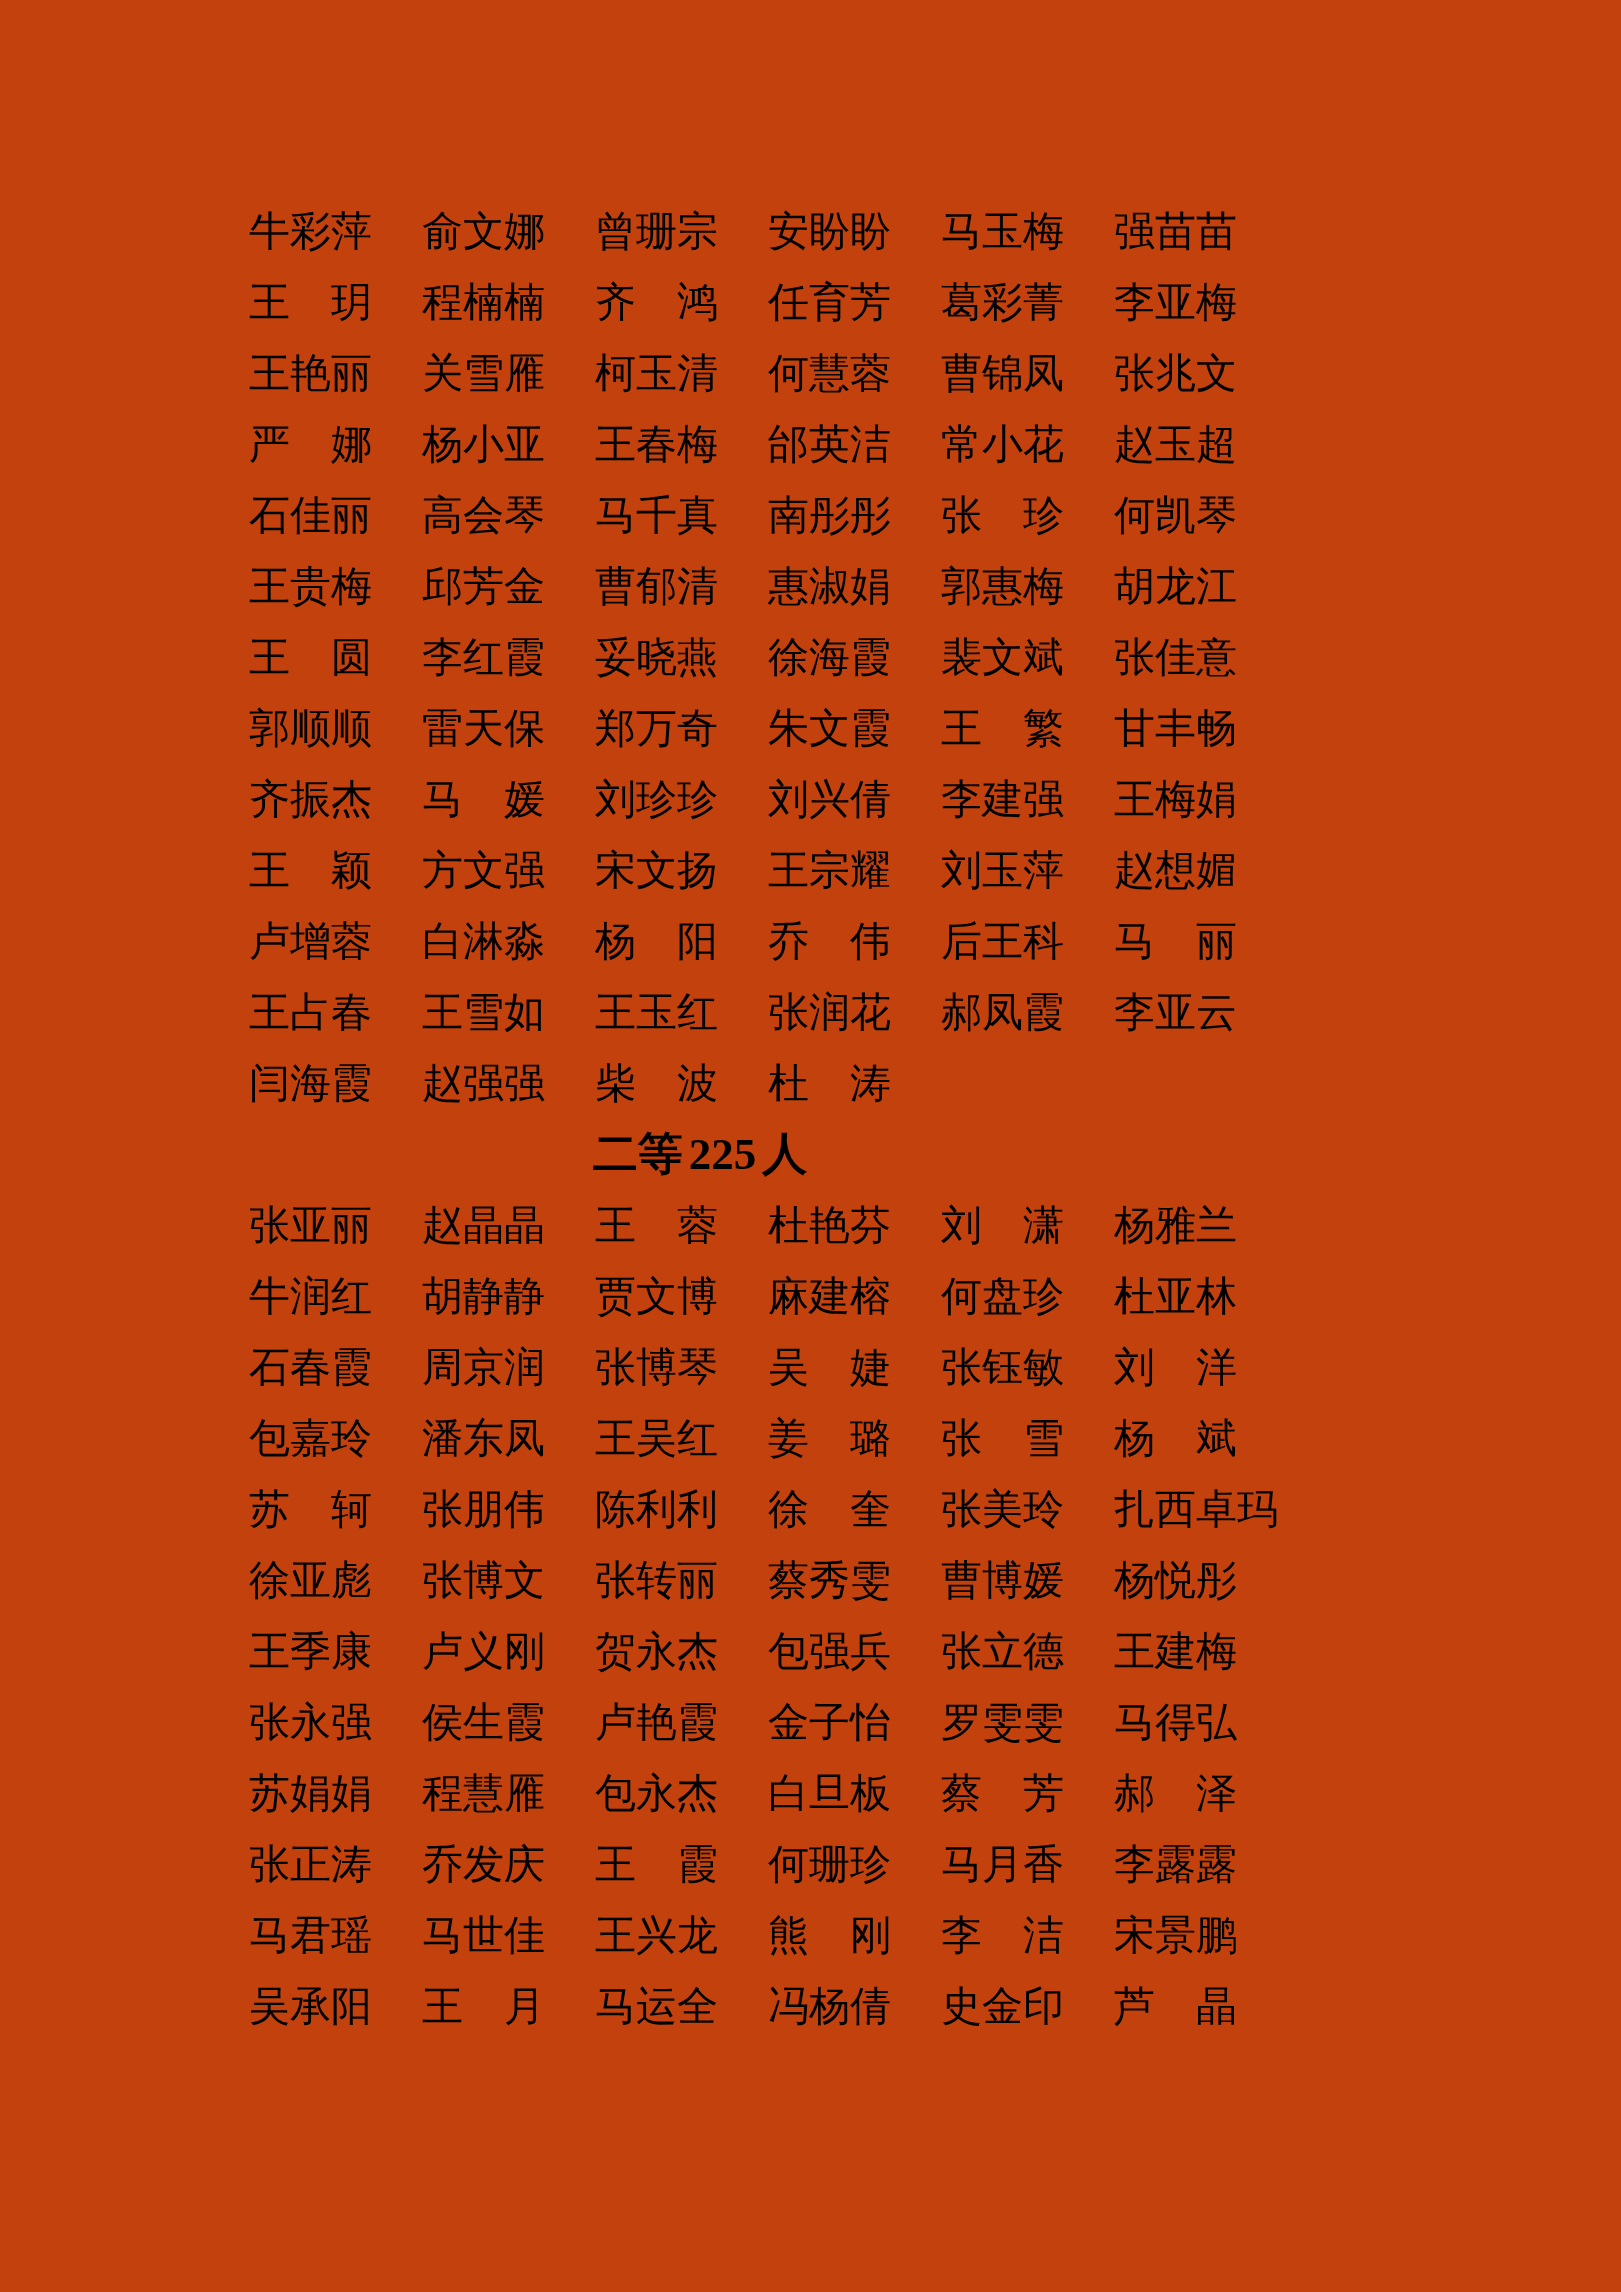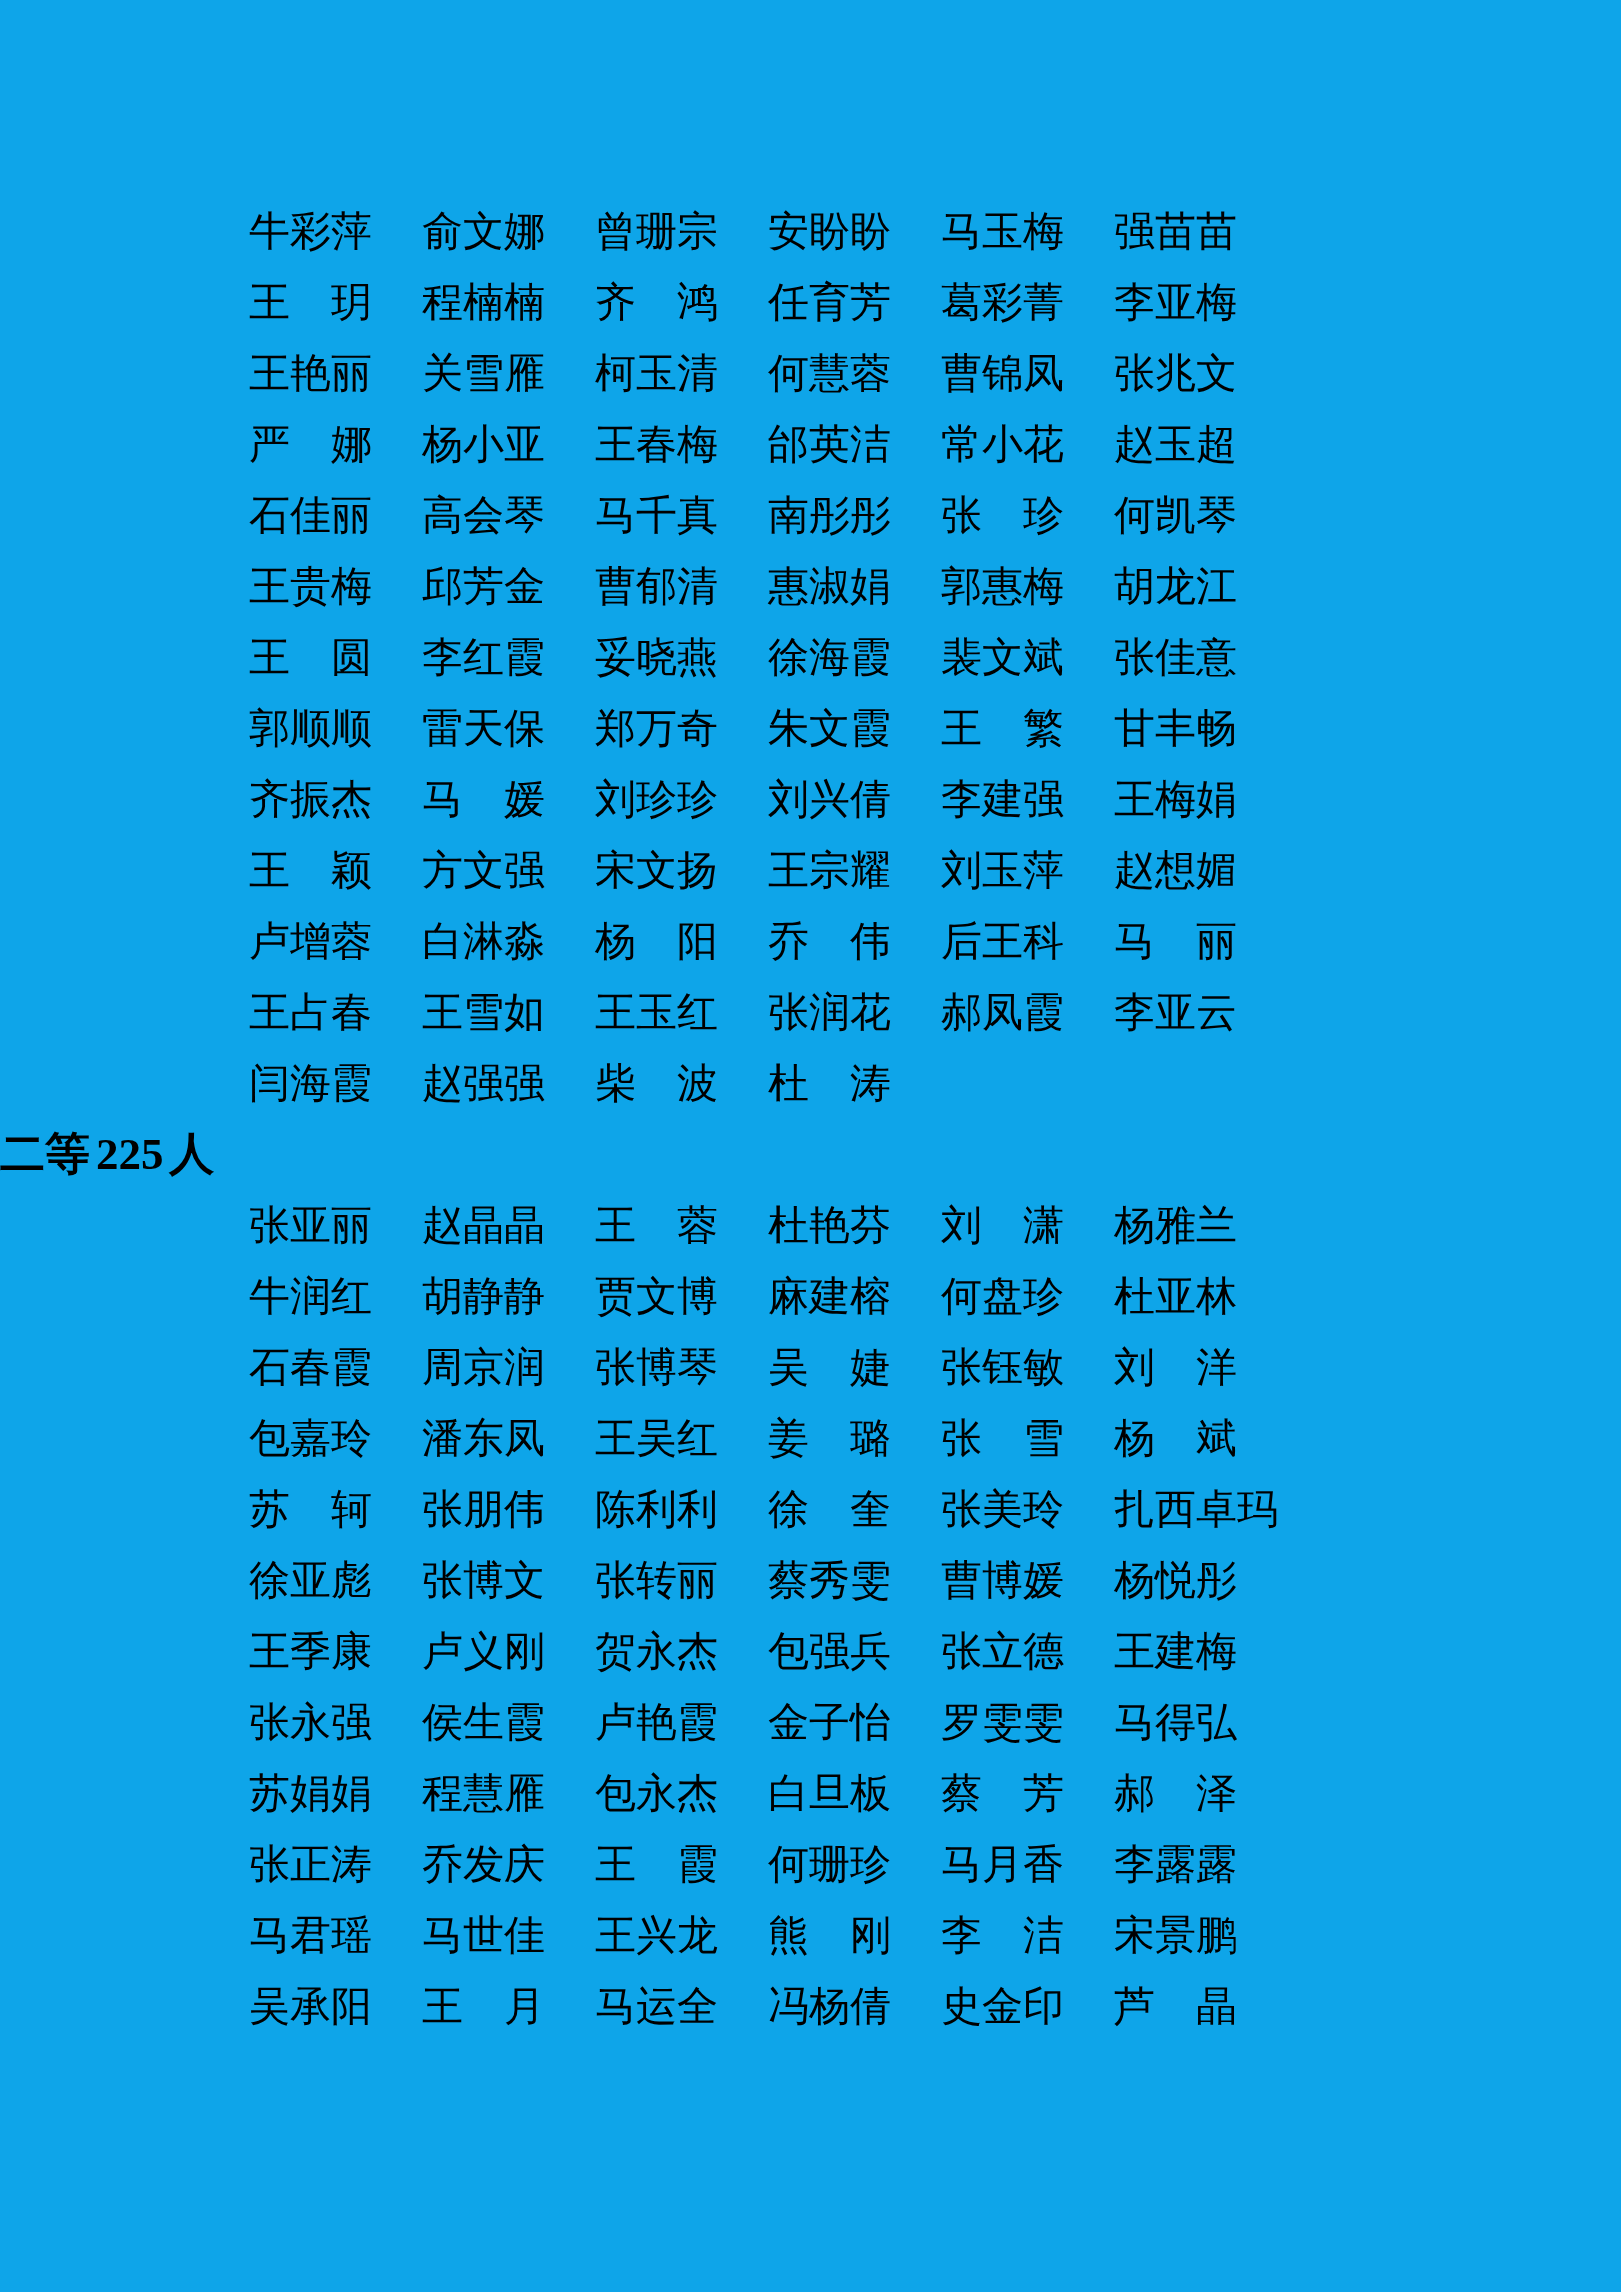--- a/index.html
+++ b/index.html
@@ -4,21 +4,21 @@
 <style>
   html, body {
     margin: 0;
     padding: 0;
     background: #ffffff;
   }
   .page {
     position: relative;
     width: 1621px;
     height: 2293px;
-    background: #0ea5e9;
+    background: #c2410c;
     color: #000000;
     font-family: "Liberation Serif", "DejaVu Serif", serif;
     overflow: hidden;
   }
   .name-grid {
     display: grid;
     grid-template-columns: repeat(6, 173px);
     grid-auto-rows: 71px;
     margin-left: 249px;
     width: 1041px;
@@ -30,20 +30,21 @@
     font-size: 41px;
     line-height: 71px;
     white-space: nowrap;
     letter-spacing: 0px;
     color: #000000;
   }
   .section-heading {
     height: 71px;
     line-height: 71px;
     width: 1400px;
+    text-align: center;
     font-size: 45px;
     font-weight: bold;
     color: #000000;
   }
   .section-heading .heading-count {
     font-family: "Liberation Serif", "DejaVu Serif", serif;
     padding: 0 5.9px;
   }
 </style>
 </head>

